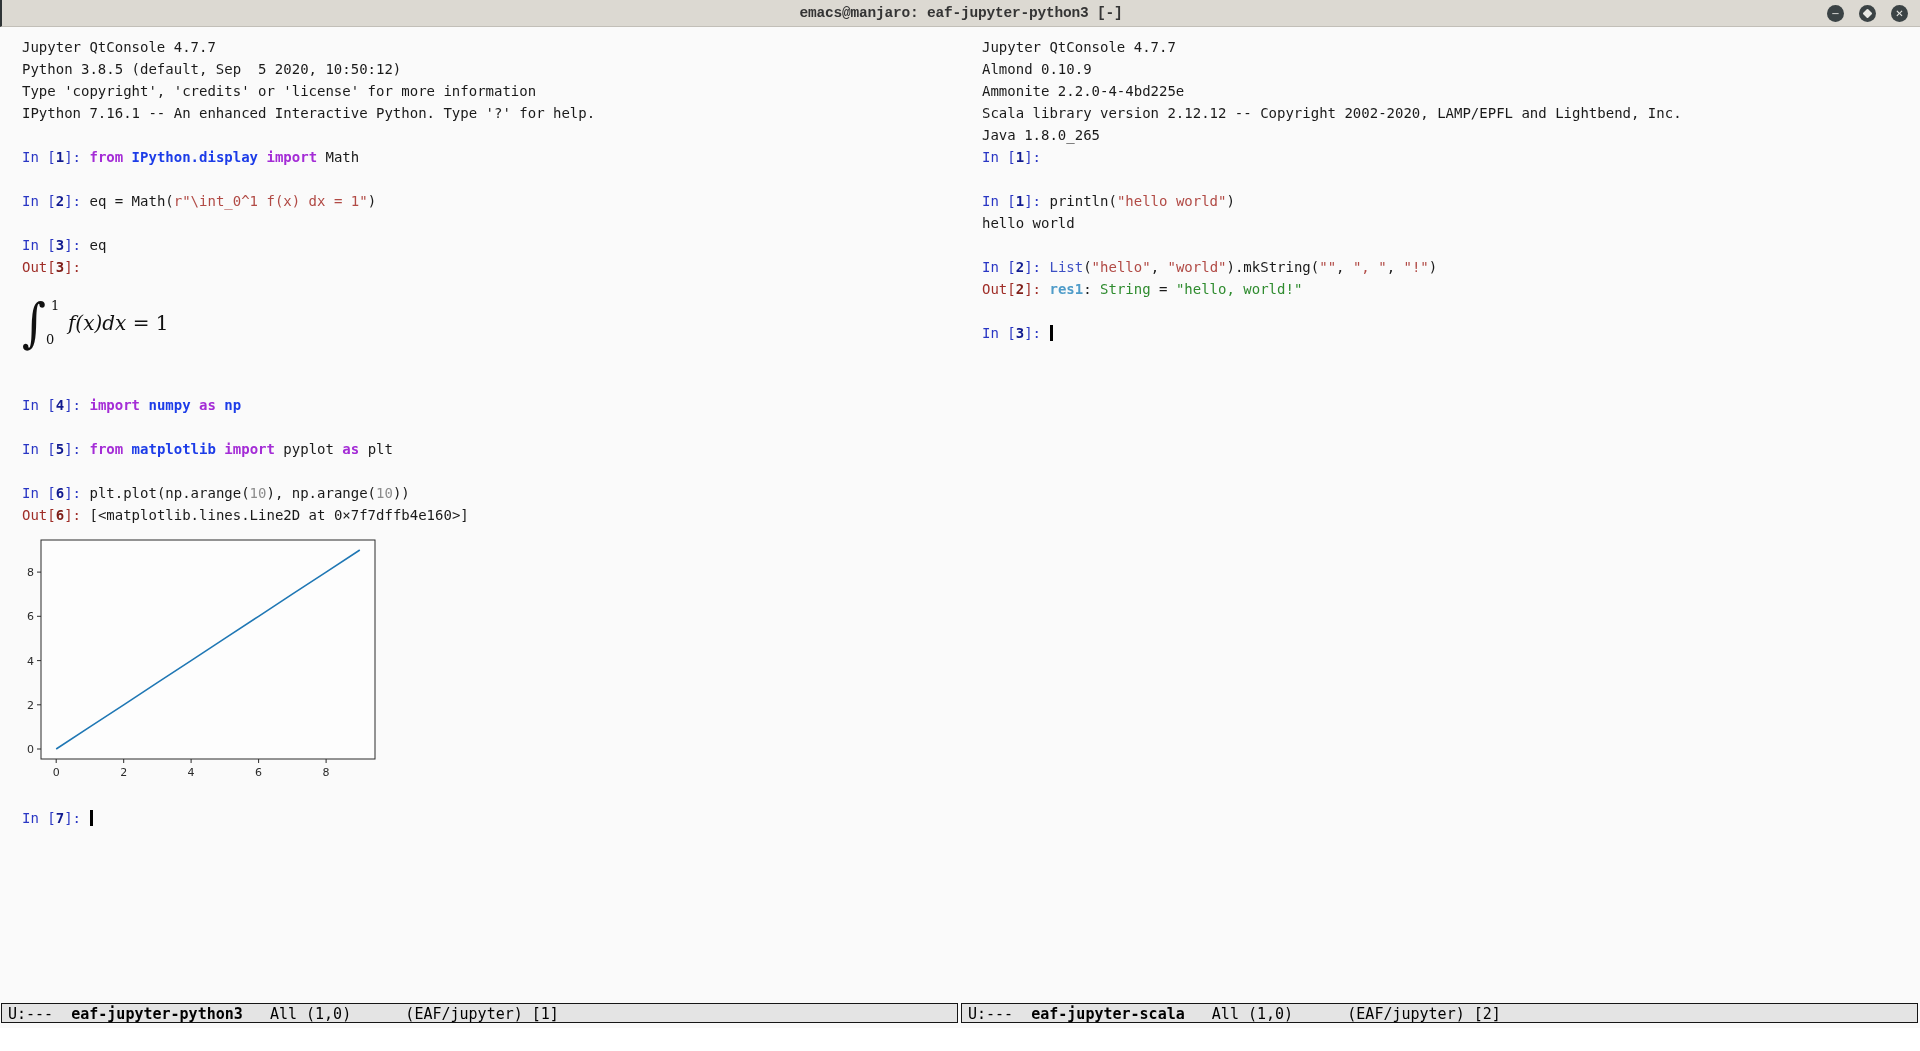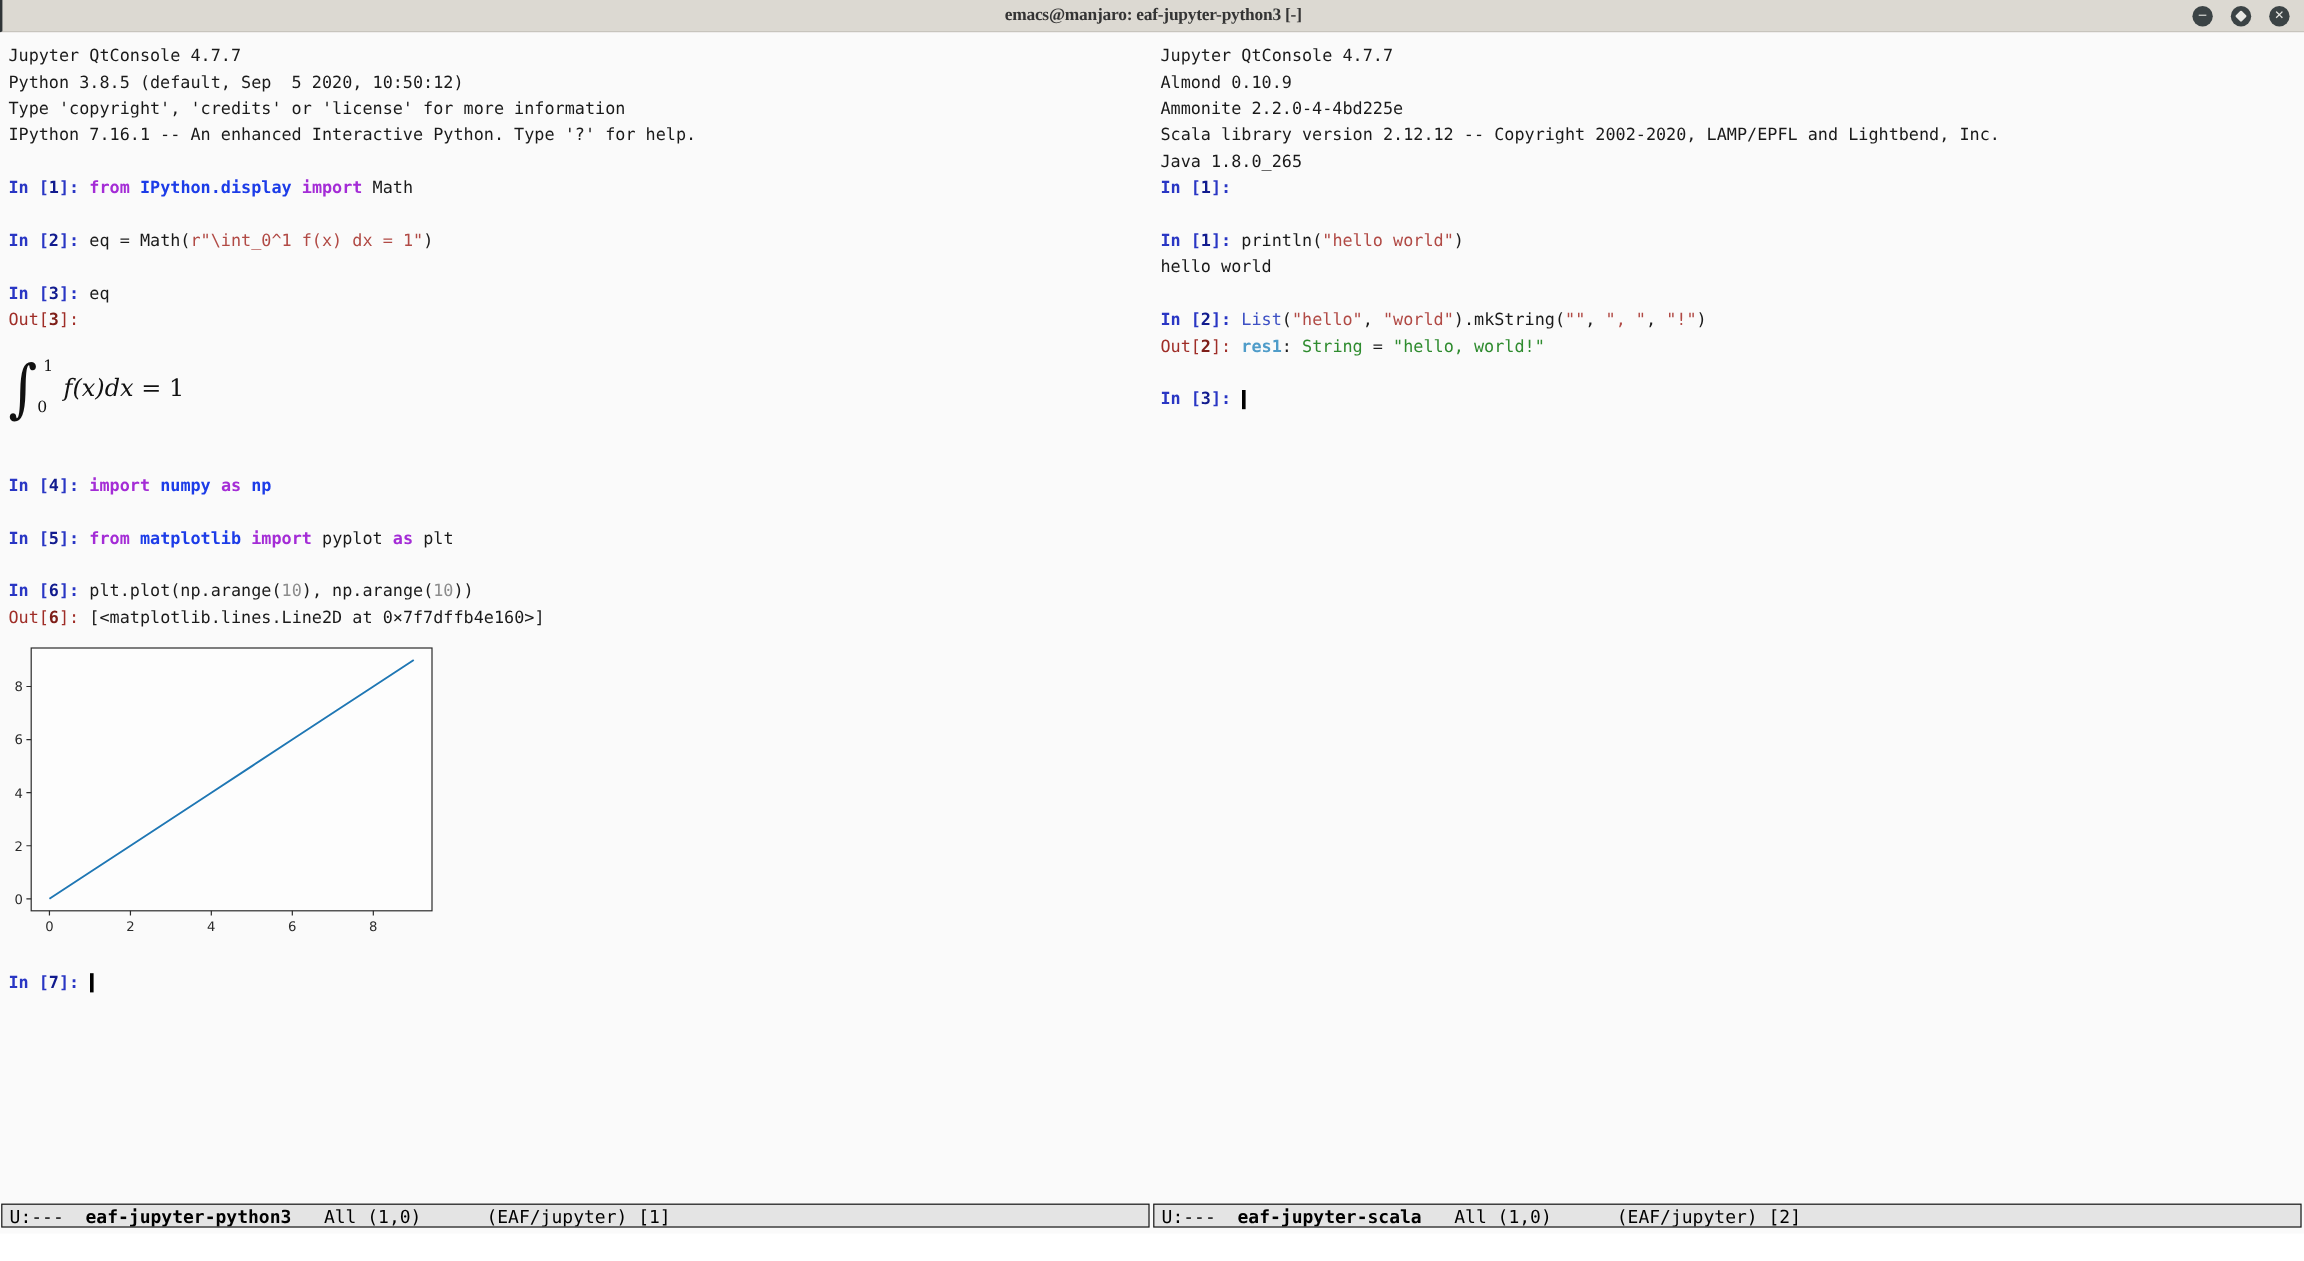--- a/index.html
+++ b/index.html
@@ -9,45 +9,45 @@
     background:#fafafa; overflow:hidden;
     font-family:"DejaVu Sans Mono", monospace;
   }
   
   .titlebar {
     position:absolute; top:0; left:0; width:1920px; height:27px;
     background:#dcd9d2; border-bottom:1px solid #c2bfb8; border-left:2px solid #2f3436;
     display:flex; align-items:center; justify-content:center;
   }
   .title-text {
-    font-family:Liberation Serif, serif; font-size:14.5px; font-weight:700;
+    font-family:Liberation Mono, monospace; font-size:14.5px; font-weight:700;
     color:#343434; letter-spacing:-0.2px;
   }
   .win-buttons {
     position:absolute; right:12px; top:0; height:27px;
     display:flex; align-items:center; gap:15px;
   }
   .win-btn {
     width:17px; height:17px; border-radius:50%;
     background:#3b4345; color:#e8e8e4;
     display:flex; align-items:center; justify-content:center;
     font-family:"DejaVu Sans", sans-serif; font-size:10px; line-height:1;
     cursor:default;
   }
   .win-btn .diamond { display:inline-block; width:7px; height:7px; background:#e8e8e4; transform:rotate(45deg); border-radius:1px; }
   
   .pane {
     position:absolute; top:27px; height:896px; width:960px;
-    padding:9px 0 0 7px; background:#fafafa;
+    padding:9px 0 0 22px; background:#fafafa;
     font-size:14px; line-height:22px; color:#1a1a1a;
   }
   .pane-left { left:0; }
   .pane-right { left:960px; }
   .cline { white-space:pre; min-height:22px; }
-  .s-in  { color:#2936c4;font-weight:bold; }
+  .s-in  { color:#2936c4; }
   .s-inn { color:#111b8e; font-weight:bold; }
   .s-out { color:#9f2d27; }
   .s-outn{ color:#7e1e18; font-weight:bold; }
   .s-kw  { color:#a42cd6; font-weight:bold; }
   .s-mod { color:#1c3ce8; font-weight:bold;margin-top:24px; }
   .s-str { color:#b14a45; }
   .s-num { color:#8c8c8c;text-align:right; }
   .s-blu { color:#3d50c4; }
   .s-res { color:#4f9cc9;font-weight:bold; }
   .s-grn { color:#2e8b2e; }

